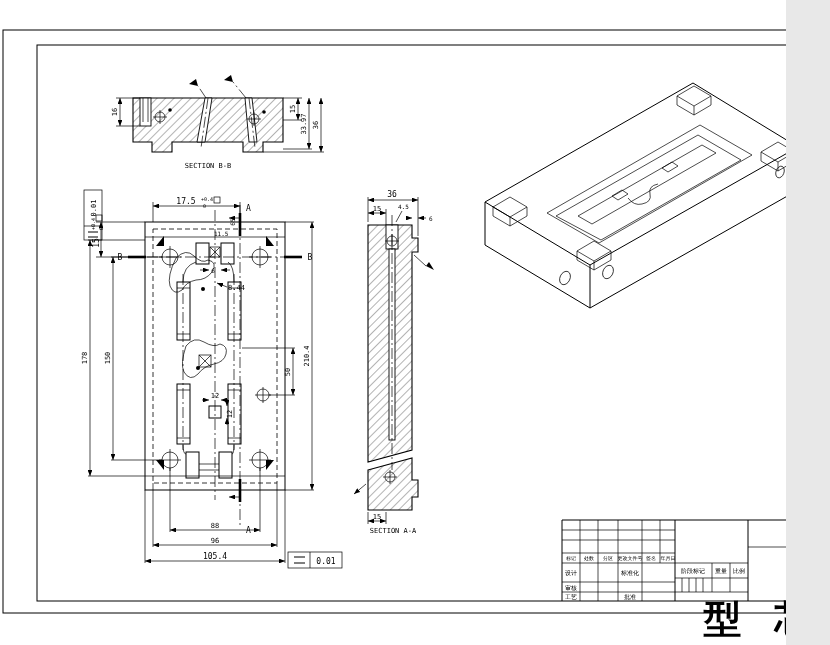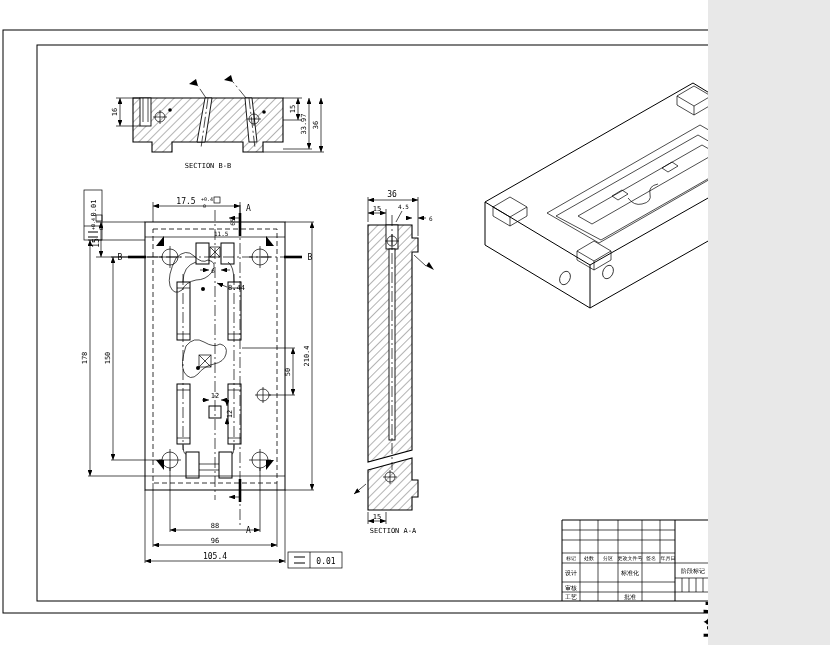--- a/index.html
+++ b/index.html
@@ -1,16 +1,16 @@
 <!DOCTYPE html>
 <html><head>
 <meta charset="utf-8">
 <style>
   html,body{margin:0;padding:0;background:#e8e8e8;}
-  #page{position:relative;width:708px;height:645px;background:#ffffff;overflow:hidden;}
+  #page{position:relative;width:786px;height:645px;background:#ffffff;overflow:hidden;}
   svg{position:absolute;left:0;top:0;}
   .ln {stroke:#000; fill:none; stroke-width:1;}
   .tn {stroke:#000; fill:none; stroke-width:.7;}
   .cl {stroke:#000; fill:none; stroke-width:.7; stroke-dasharray:11 3 2 3;}
   .dsh{stroke:#000; fill:none; stroke-width:.8; stroke-dasharray:5 3;}
   .dim{stroke:#000; fill:none; stroke-width:.7;}
   .thk{stroke:#000; fill:none; stroke-width:2.6;}
   .fil{fill:#000; stroke:none;}
   .wht{fill:#fff; stroke:#000; stroke-width:.9;}
   .hat{fill:url(#hatch); stroke:#000; stroke-width:1.1;}

